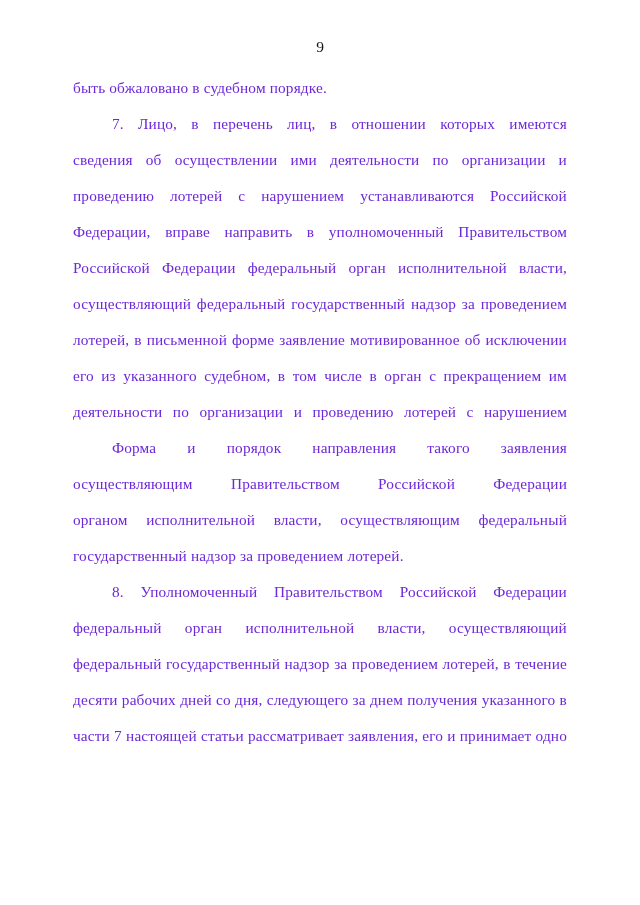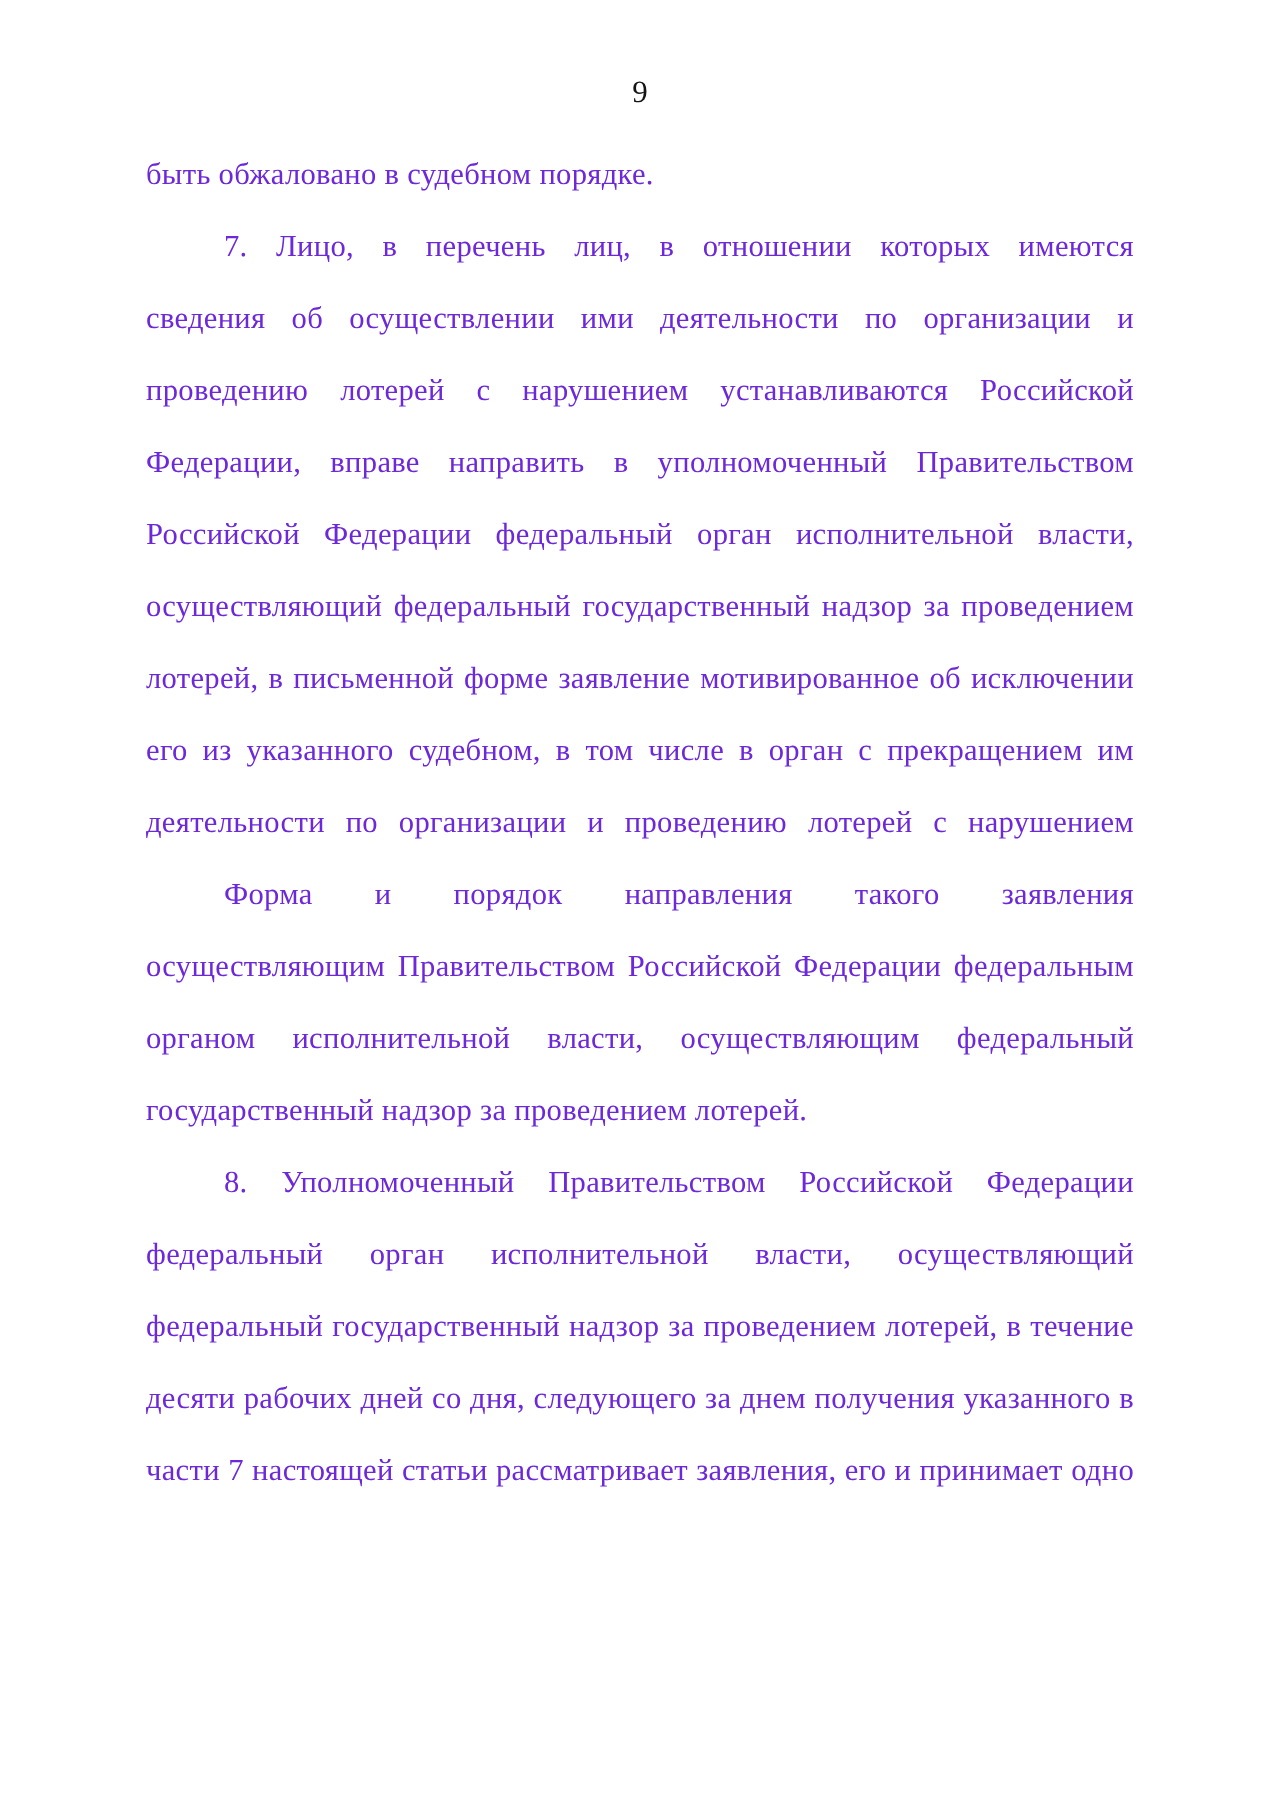--- a/index.html
+++ b/index.html
@@ -169,21 +169,20 @@
         <span class="w">порядок</span>
         <span class="w">направления</span>
         <span class="w">такого</span>
         <span class="w">заявления</span>
       </div>
       <div class="line just">
         <span class="w">осуществляющим</span>
         <span class="w">Правительством</span>
         <span class="w">Российской</span>
         <span class="w">Федерации</span>
-        <span class="w">федеральным</span>
       </div>
       <div class="line just">
         <span class="w">органом</span>
         <span class="w">исполнительной</span>
         <span class="w">власти,</span>
         <span class="w">осуществляющим</span>
         <span class="w">федеральный</span>
       </div>
       <div class="line last">государственный надзор за проведением лотерей.</div>
       <div class="line just indent">

